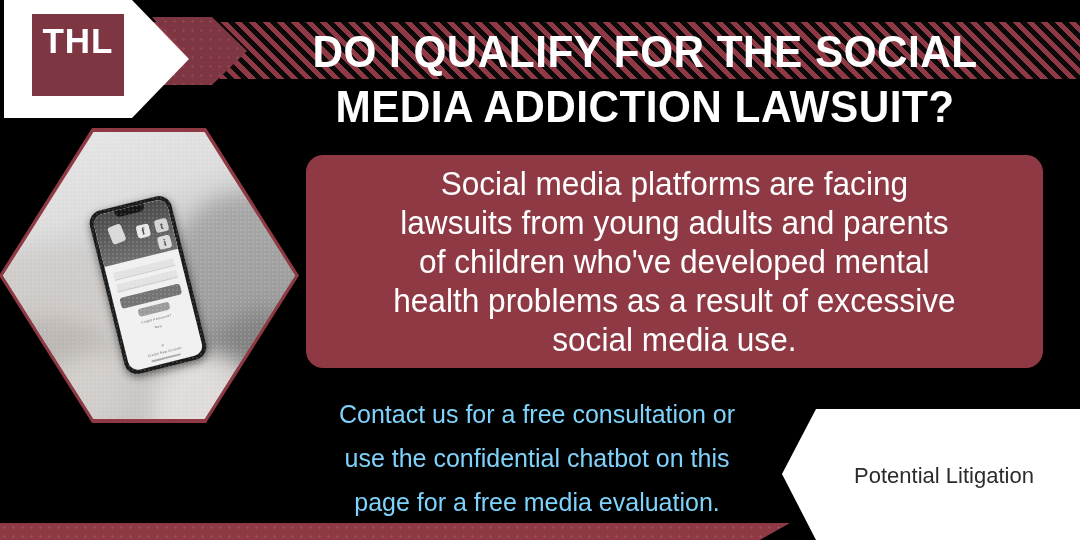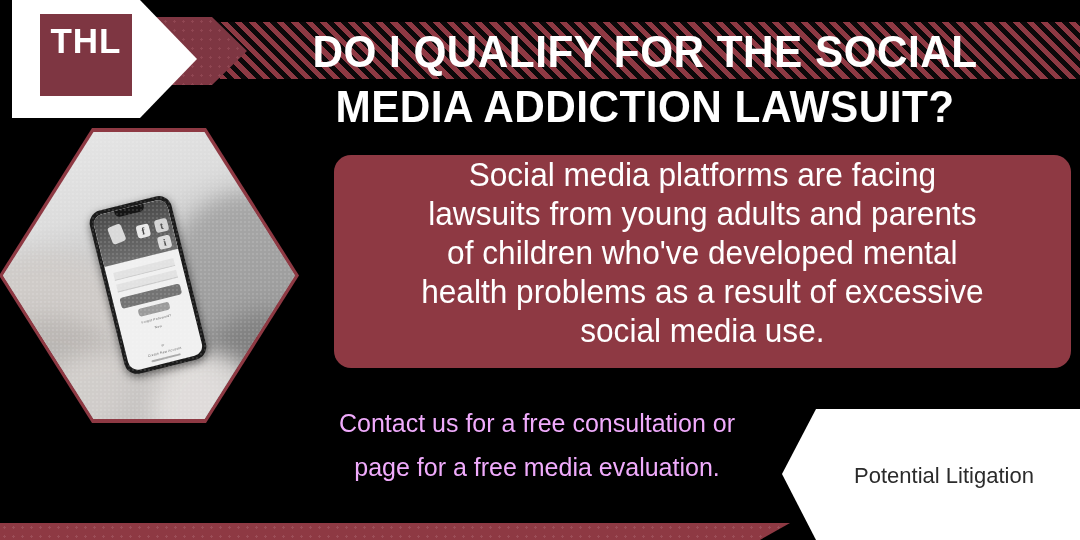--- a/index.html
+++ b/index.html
@@ -22,21 +22,21 @@
     width:930px; height:57px;
     background:
       repeating-linear-gradient(45deg,
         #8e3943 0px, #8e3943 5px,
         #0b0809 5px, #0b0809 10px);
   }
 
   
   #logo-plate{
     position:absolute;
-    left:12px; top:0;
+    left:4px; top:0;
     width:185px; height:118px;
     background:#ffffff;
     clip-path:polygon(0 0, 128px 0, 185px 59px, 128px 118px, 0 118px);
   }
   #logo-square{
     position:absolute;
     left:28px; top:14px;
     width:92px; height:82px;
     background:#7e3642;
     display:flex;
@@ -180,45 +180,44 @@
   }
 
   
   #statement-box{
     position:absolute;
     left:306px; top:155px;
     width:737px; height:213px;
     background:#8e3943;
     border-radius:17px;
     display:flex;
+    align-items:center;
     justify-content:center;
-    margin-left:28px;
   }
   #statement-text{
     color:#ffffff;
     font-size:34px;
     line-height:39px;
     text-align:center;
     padding:0 12px;
     transform:scaleX(0.93);
     font-family:"Liberation Sans", sans-serif;
   }
   #statement-text .st-line{display:block;white-space:nowrap;}
 
   
   #contact-text{
     position:absolute;
     left:292px; top:392px;
     width:490px;
-    color:#f0abfc;
+    color:#7dd3fc;
     font-size:25px;
     line-height:44px;
     text-align:center;
     font-family:"Liberation Sans", sans-serif;
-    margin-top:9px;
   }
   #contact-text .ct-line{display:block;white-space:nowrap;}
 
   
   #bottom-strip{
     position:absolute;
     left:0; bottom:0;
     width:820px; height:17px;
     background:#8e3943;
     clip-path:polygon(0 0, 790px 0, 760px 17px, 0 17px);
@@ -319,20 +318,21 @@
       <span class="st-line">Social media platforms are facing</span>
       <span class="st-line">lawsuits from young adults and parents</span>
       <span class="st-line">of children who've developed mental</span>
       <span class="st-line">health problems as a result of excessive</span>
       <span class="st-line">social media use.</span>
     </div>
   </div>
 
   <div id="contact-text">
     <span class="ct-line">Contact us for a free consultation or</span>
+    <span class="ct-line">use the confidential chatbot on this</span>
     <span class="ct-line">page for a free media evaluation.</span>
   </div>
 
   <div id="bottom-strip"></div>
 
   <div id="status-banner">
     <div id="status-value">Potential Litigation</div>
   </div>
 
 </div>

